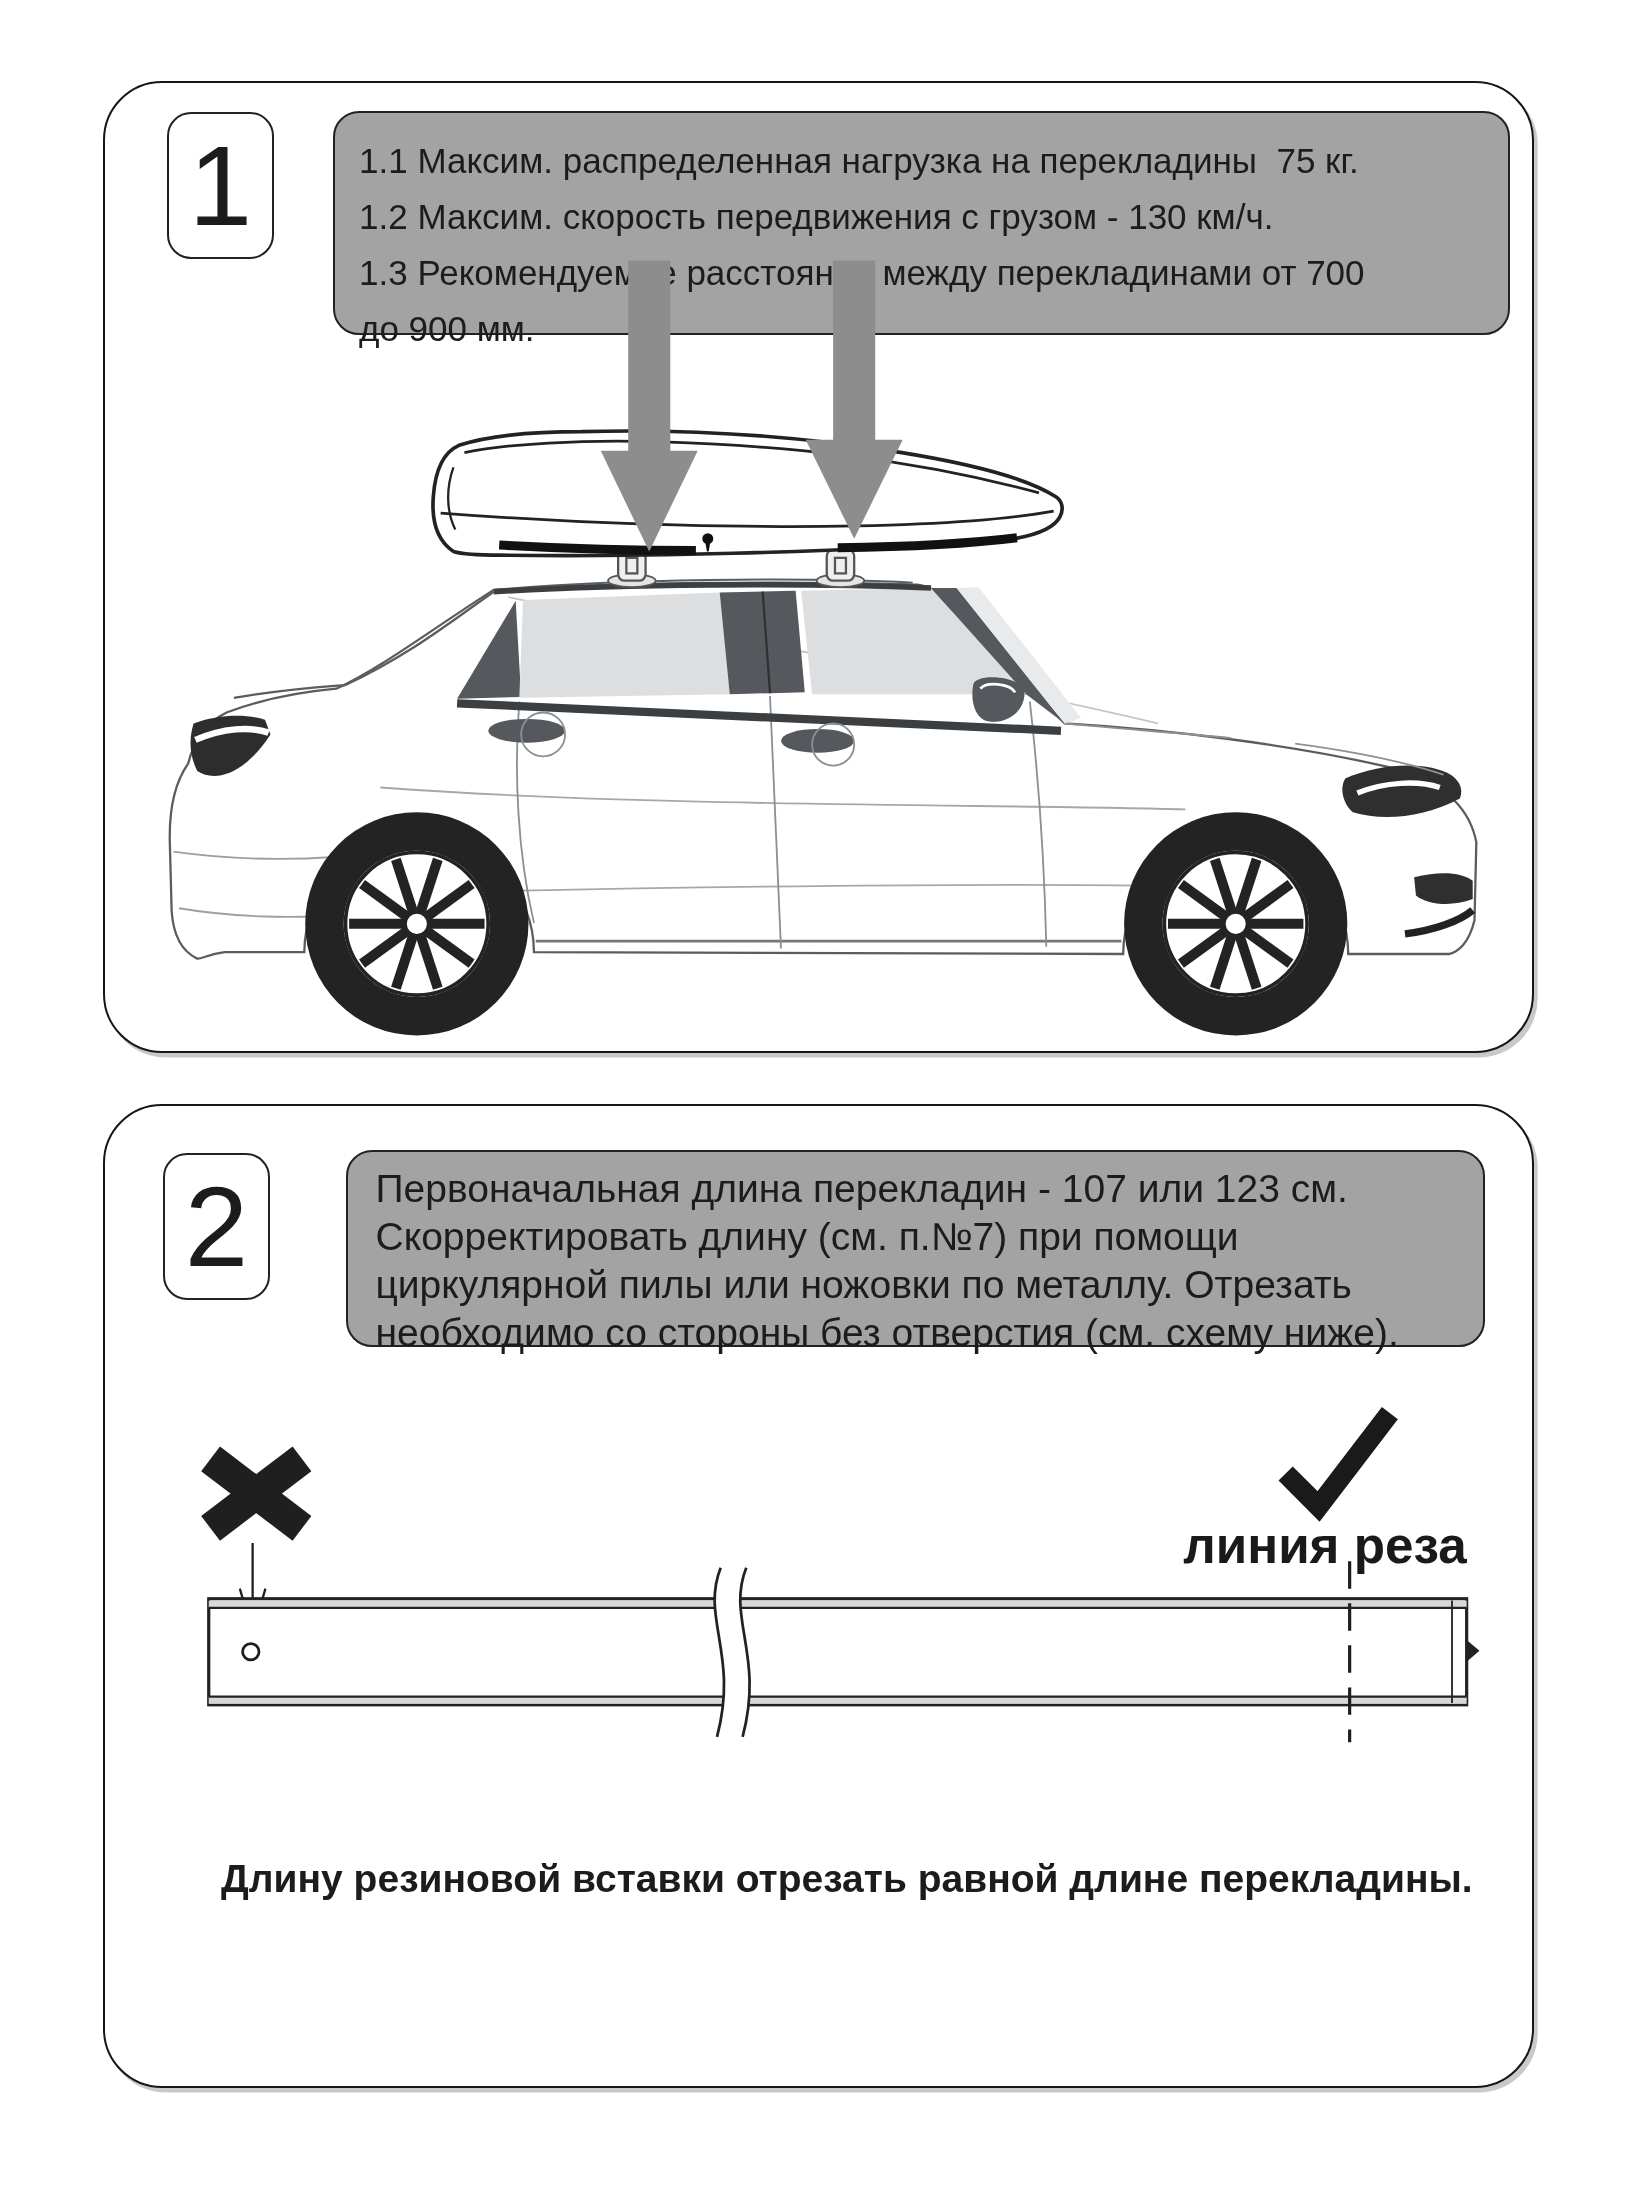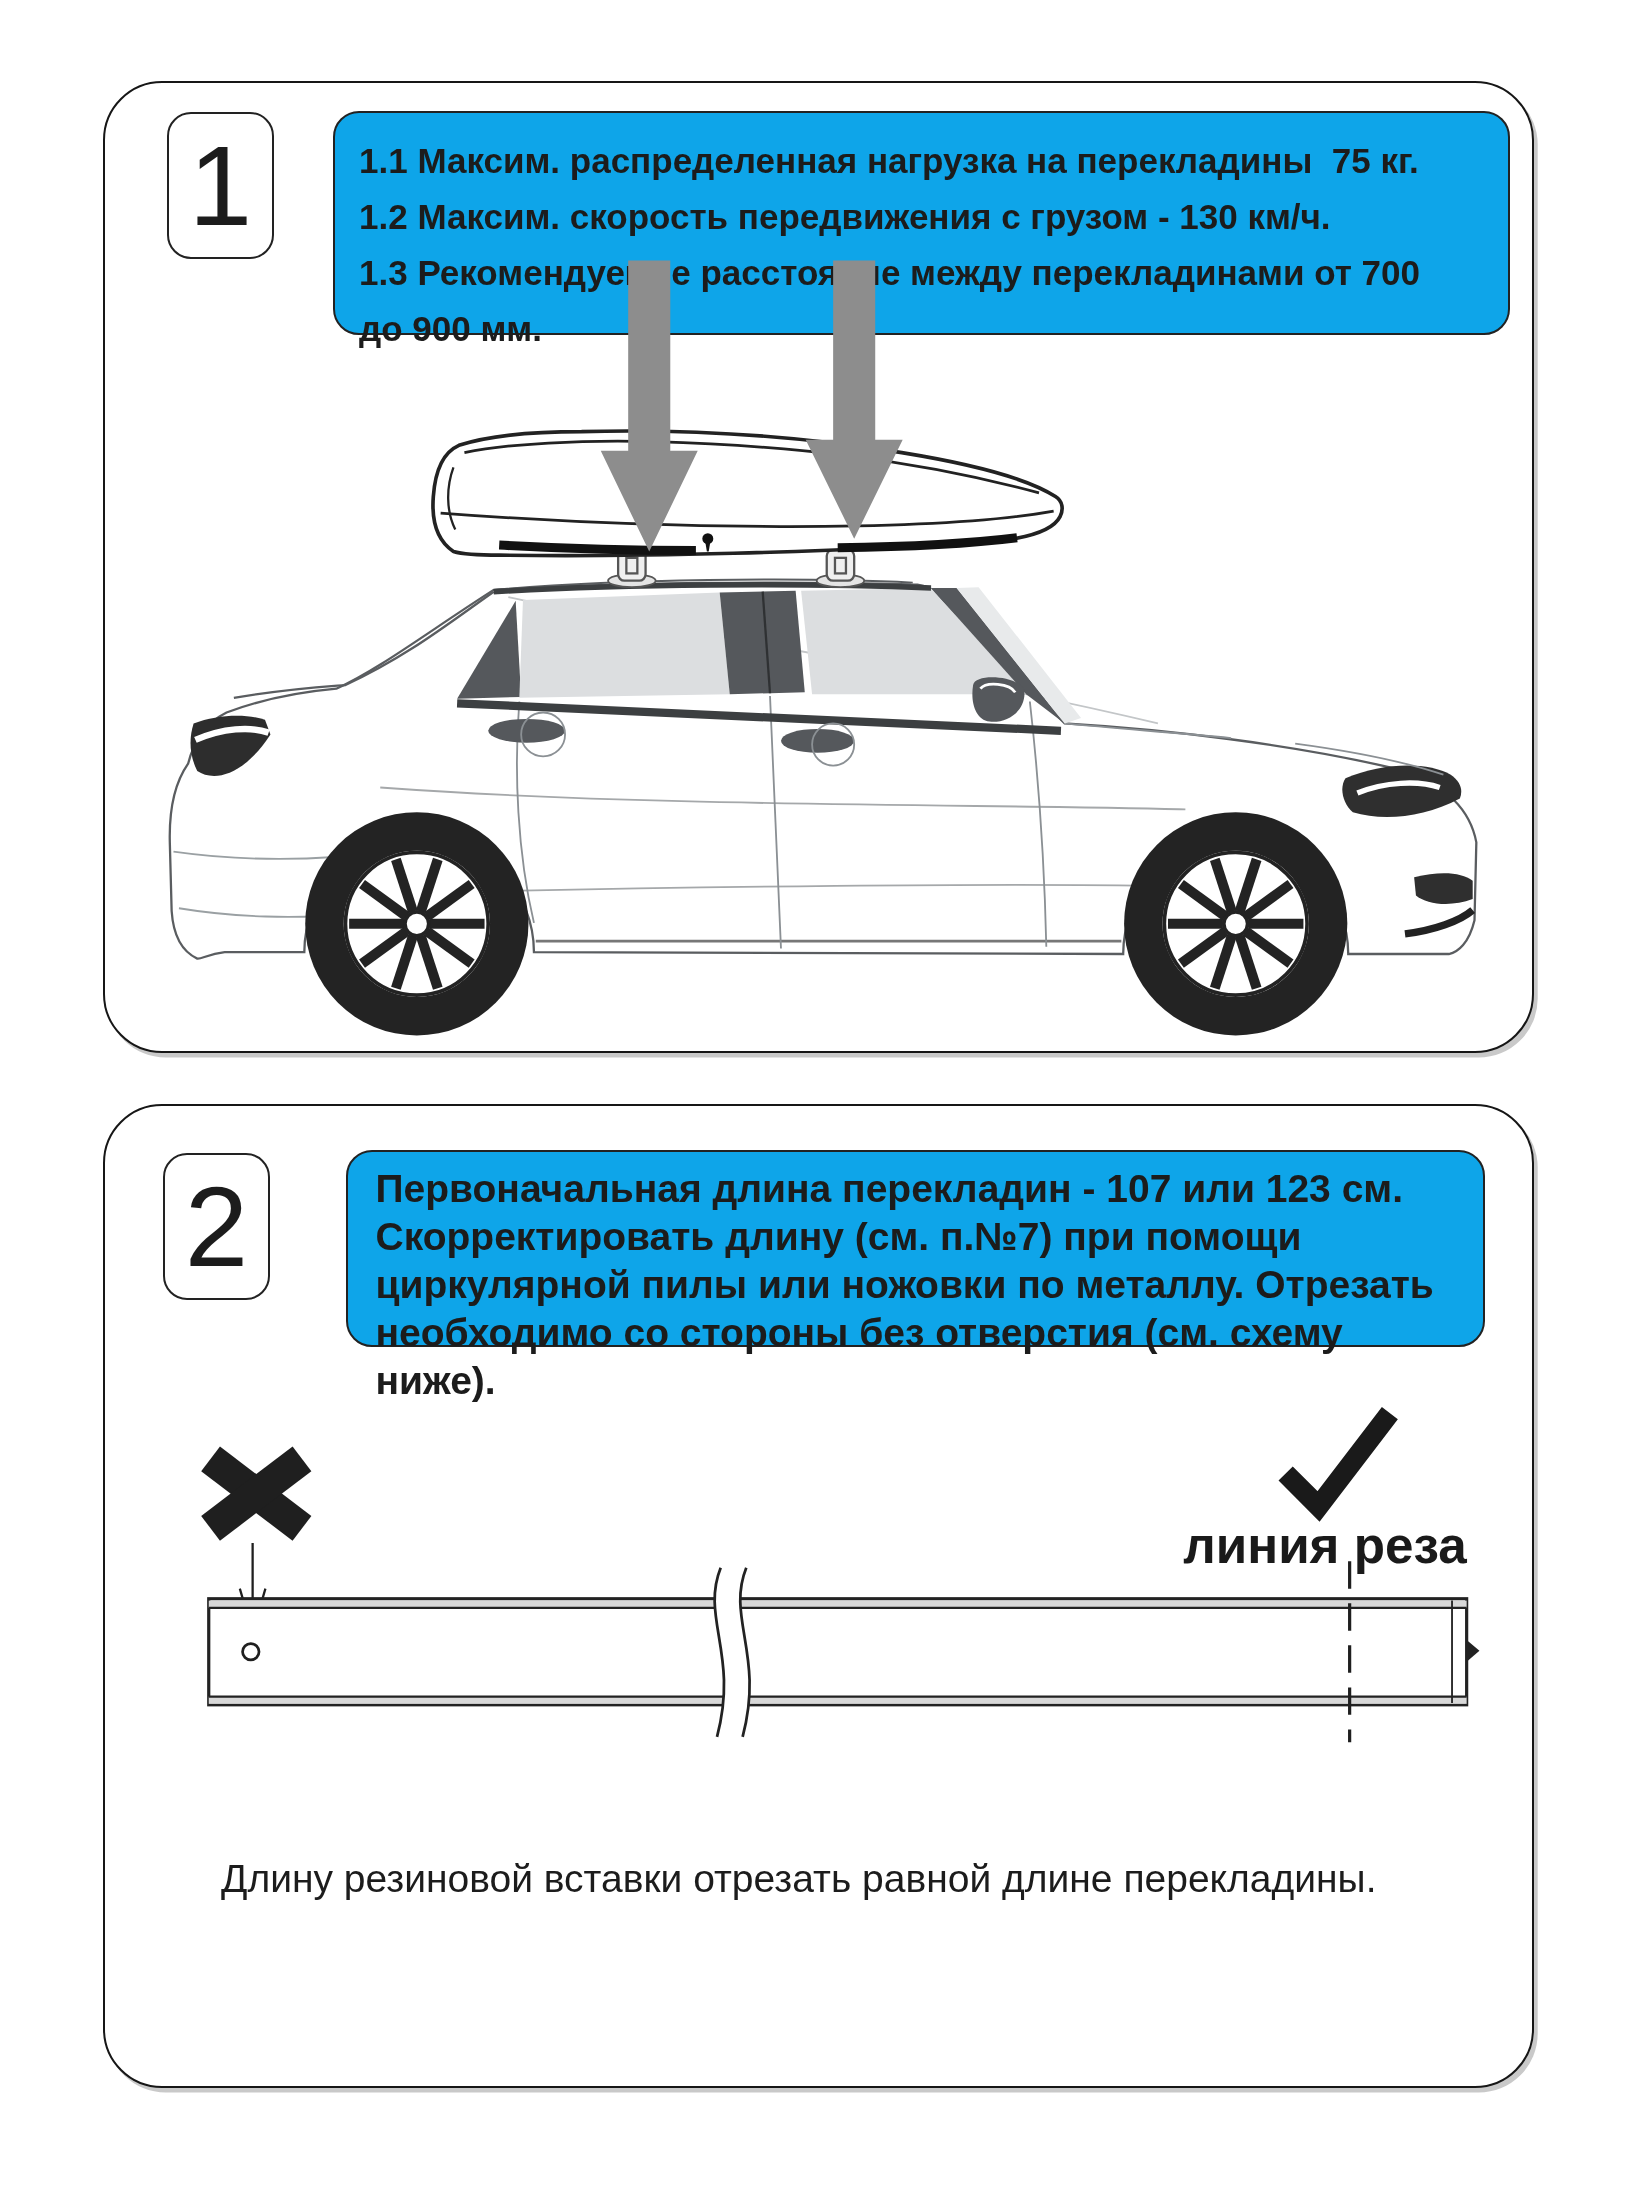--- a/index.html
+++ b/index.html
@@ -10,29 +10,29 @@
          box-shadow:3.7px 4.6px 0 #c9c9c9;}
   #panel-1{top:81px;height:972px;}
   #panel-2{top:1104px;height:984px;}
   .num-box{position:absolute;width:107px;height:147px;box-sizing:border-box;
            border:2.8px solid #222;border-radius:24px;display:flex;
            align-items:center;justify-content:center;background:#fff;
            font-size:114px;font-weight:400;line-height:1;}
   #panel-1 .num-box{left:62px;top:29px;}
   #panel-2 .num-box{left:58px;top:47px;}
   .inst-box{position:absolute;box-sizing:border-box;border:2.8px solid #222;
-            border-radius:26px;background:#0ea5e9;font-weight:bold;}
+            border-radius:26px;background:#a3a3a3;font-weight:normal;}
   #inst-1{left:228px;top:27.5px;width:1177px;height:224px;padding:20px 24px 0 24px;
           font-size:35px;line-height:56px;}
   #inst-2{left:241px;top:44px;width:1139px;height:197px;padding:13px 24px 0 27.5px;
           font-size:39px;line-height:48px;}
   .inst-line{white-space:pre-wrap;}
   .fig{position:absolute;left:0;top:0;width:100%;height:100%;}
   .caption{position:absolute;left:116px;top:751px;width:1276px;
-           font-size:39px;font-weight:normal;}
+           font-size:39px;font-weight:bold;}
 </style>
 </head>
 <body>
 
 <div class="panel" id="panel-1">
   <div class="num-box">
     <span>1</span>
   </div>
   <div class="inst-box" id="inst-1">
     <div class="inst-line">1.1 Максим. распределенная нагрузка на перекладины  75 кг.</div>

